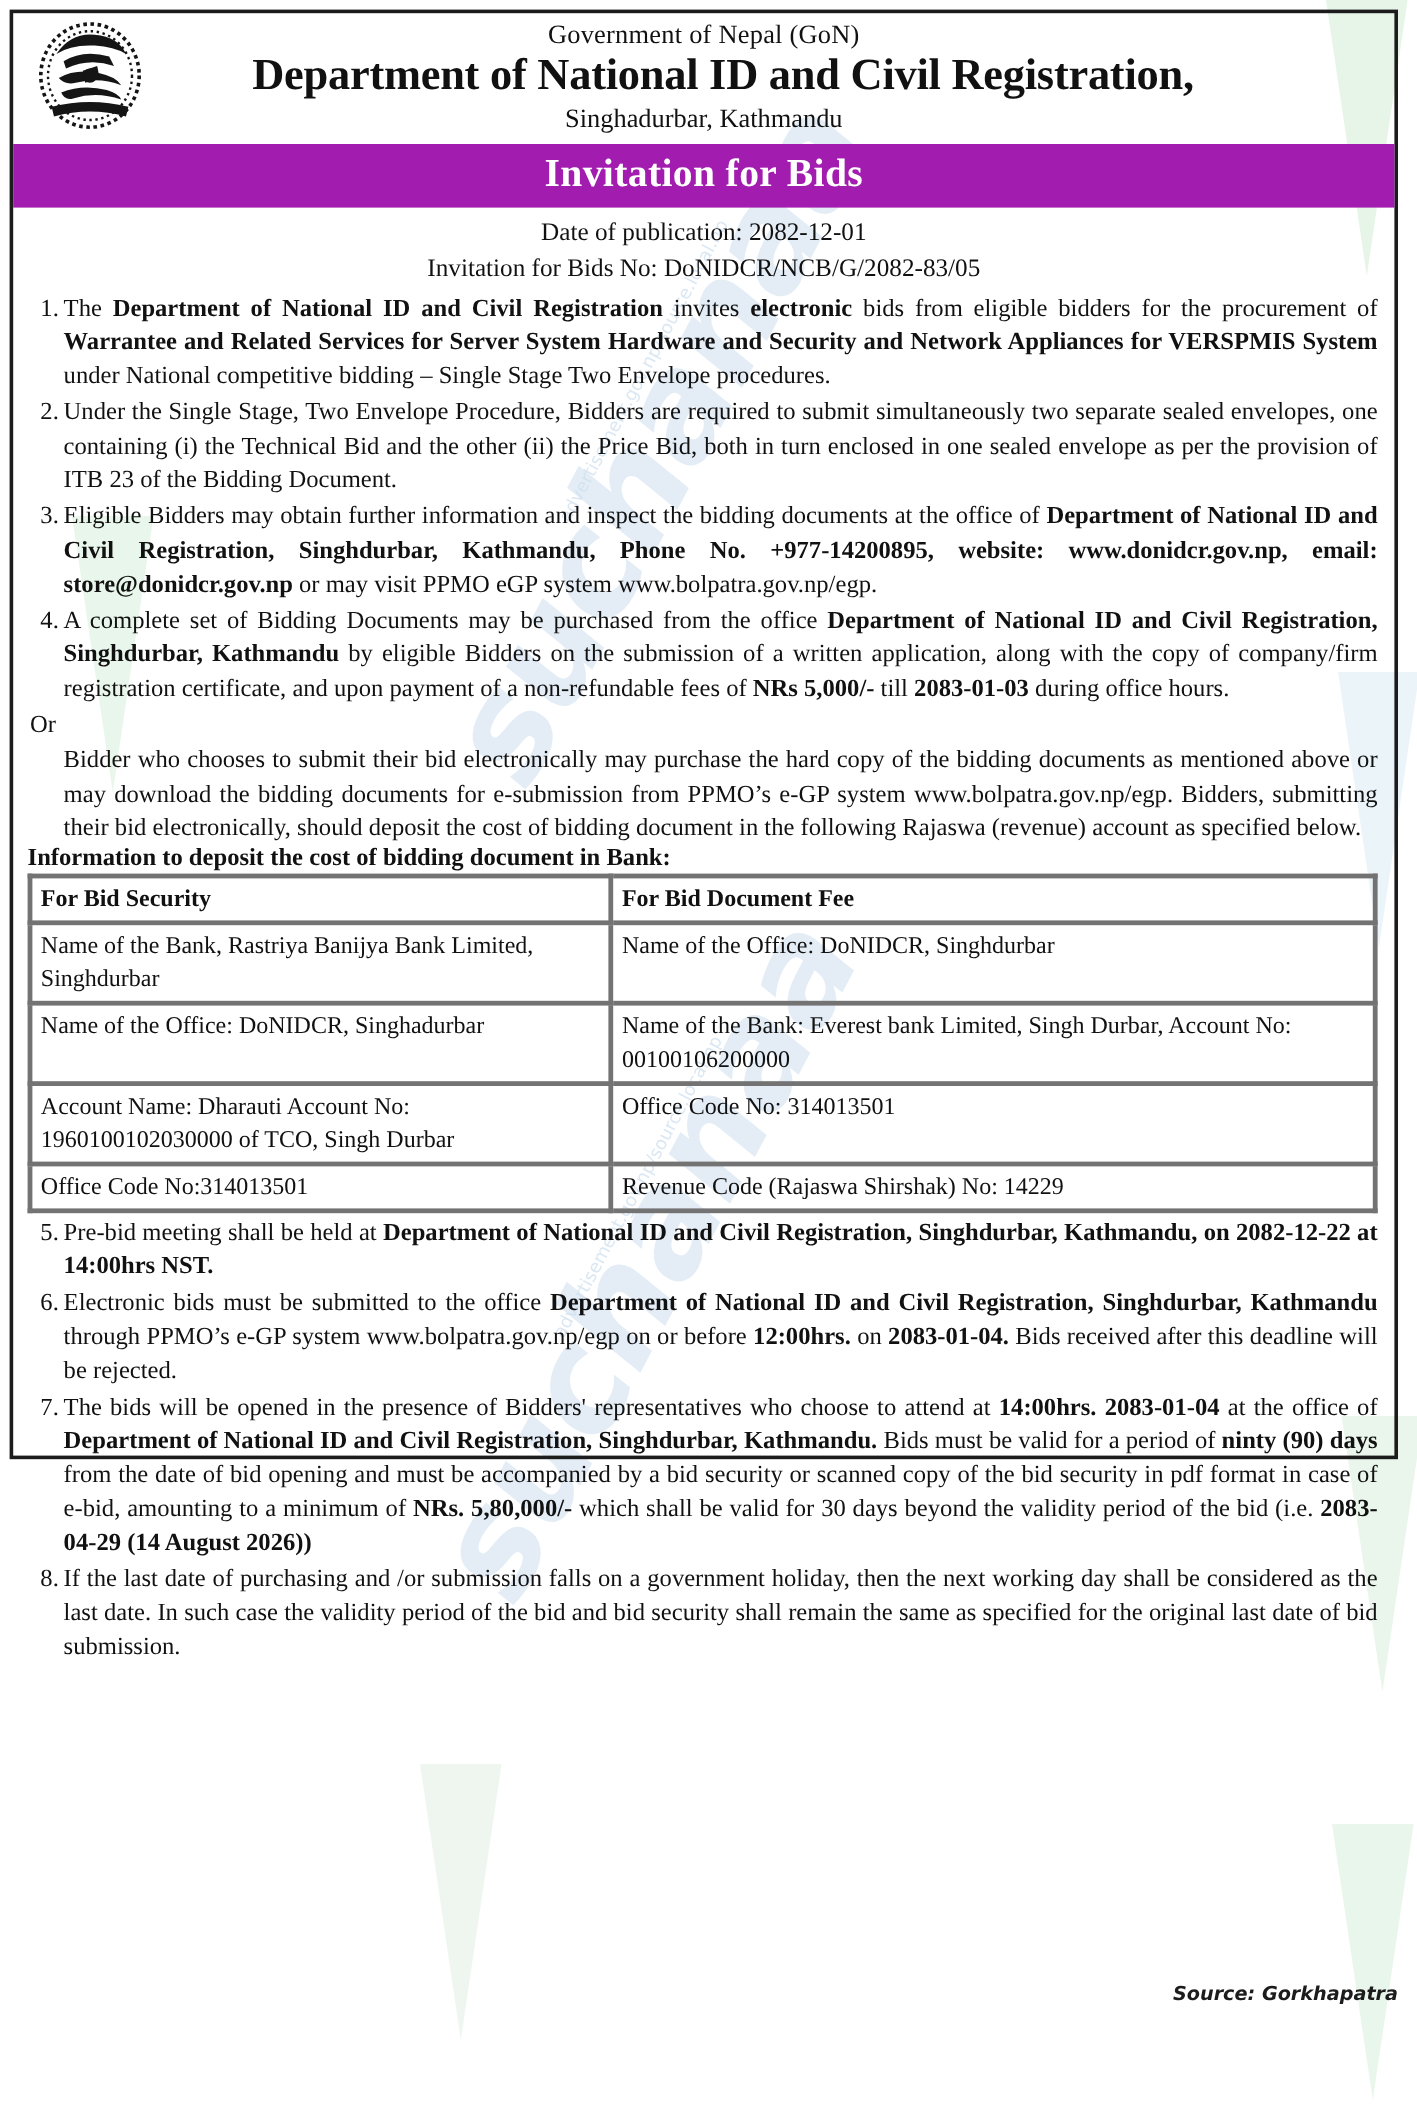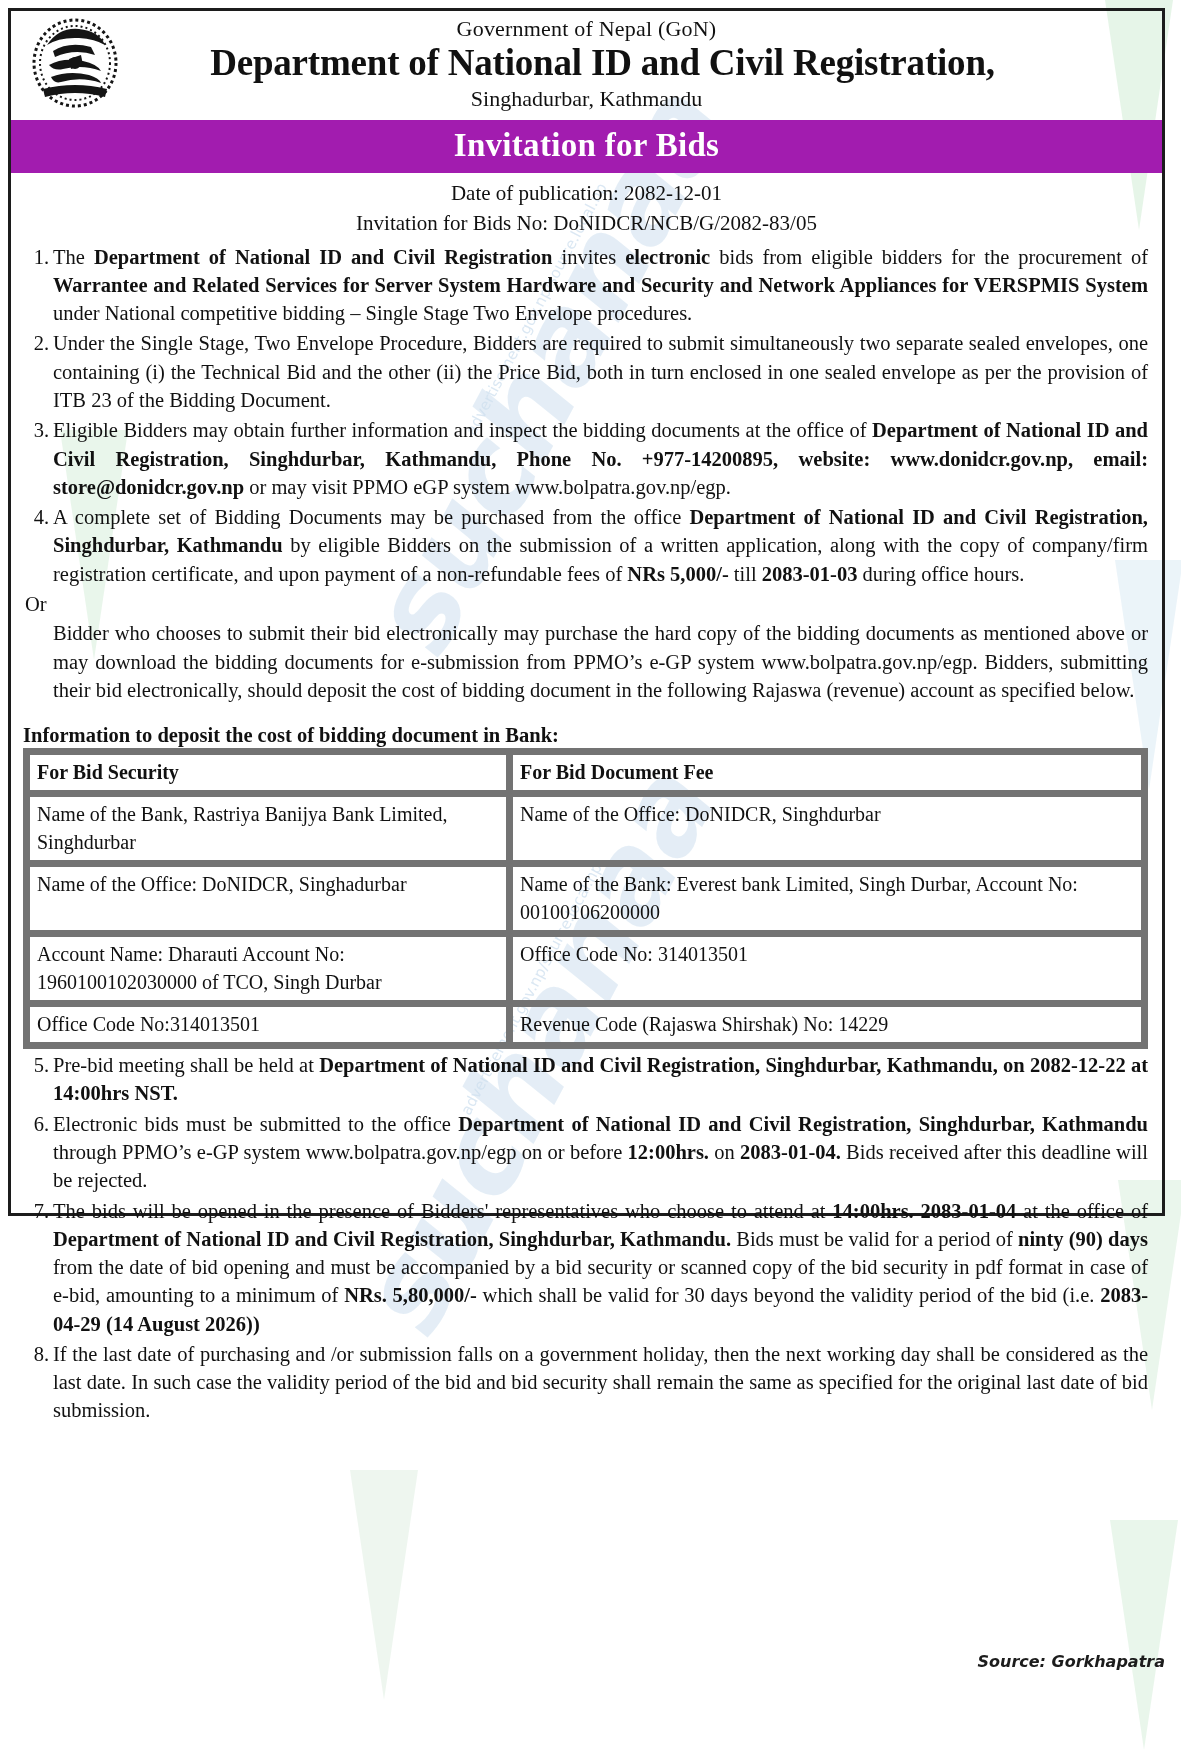--- a/index.html
+++ b/index.html
@@ -160,30 +160,30 @@
     line-height: 1.38;
     text-align: justify;
     padding-left: 30px;
     margin-top: 1px;
   }
   b, .b { font-weight: bold; }
 
   .bank-title {
     font-size: 20.5px;
     font-weight: bold;
-    margin: 20px 0 1px 0;
+    margin: 0 0 1px 0;
   }
 
   table.bank {
     width: 100%;
     border-collapse: collapse;
     table-layout: fixed;
   }
   table.bank td {
-    border: 7px solid #737373;
+    border: 4px solid #737373;
     font-size: 20px;
     line-height: 1.4;
     padding: 3px 22px 4px 7px;
     vertical-align: top;
   }
   table.bank td.head {
     font-weight: bold;
   }
   table.bank col.c1 { width: 43.2%; }
   table.bank col.c2 { width: 56.8%; }

